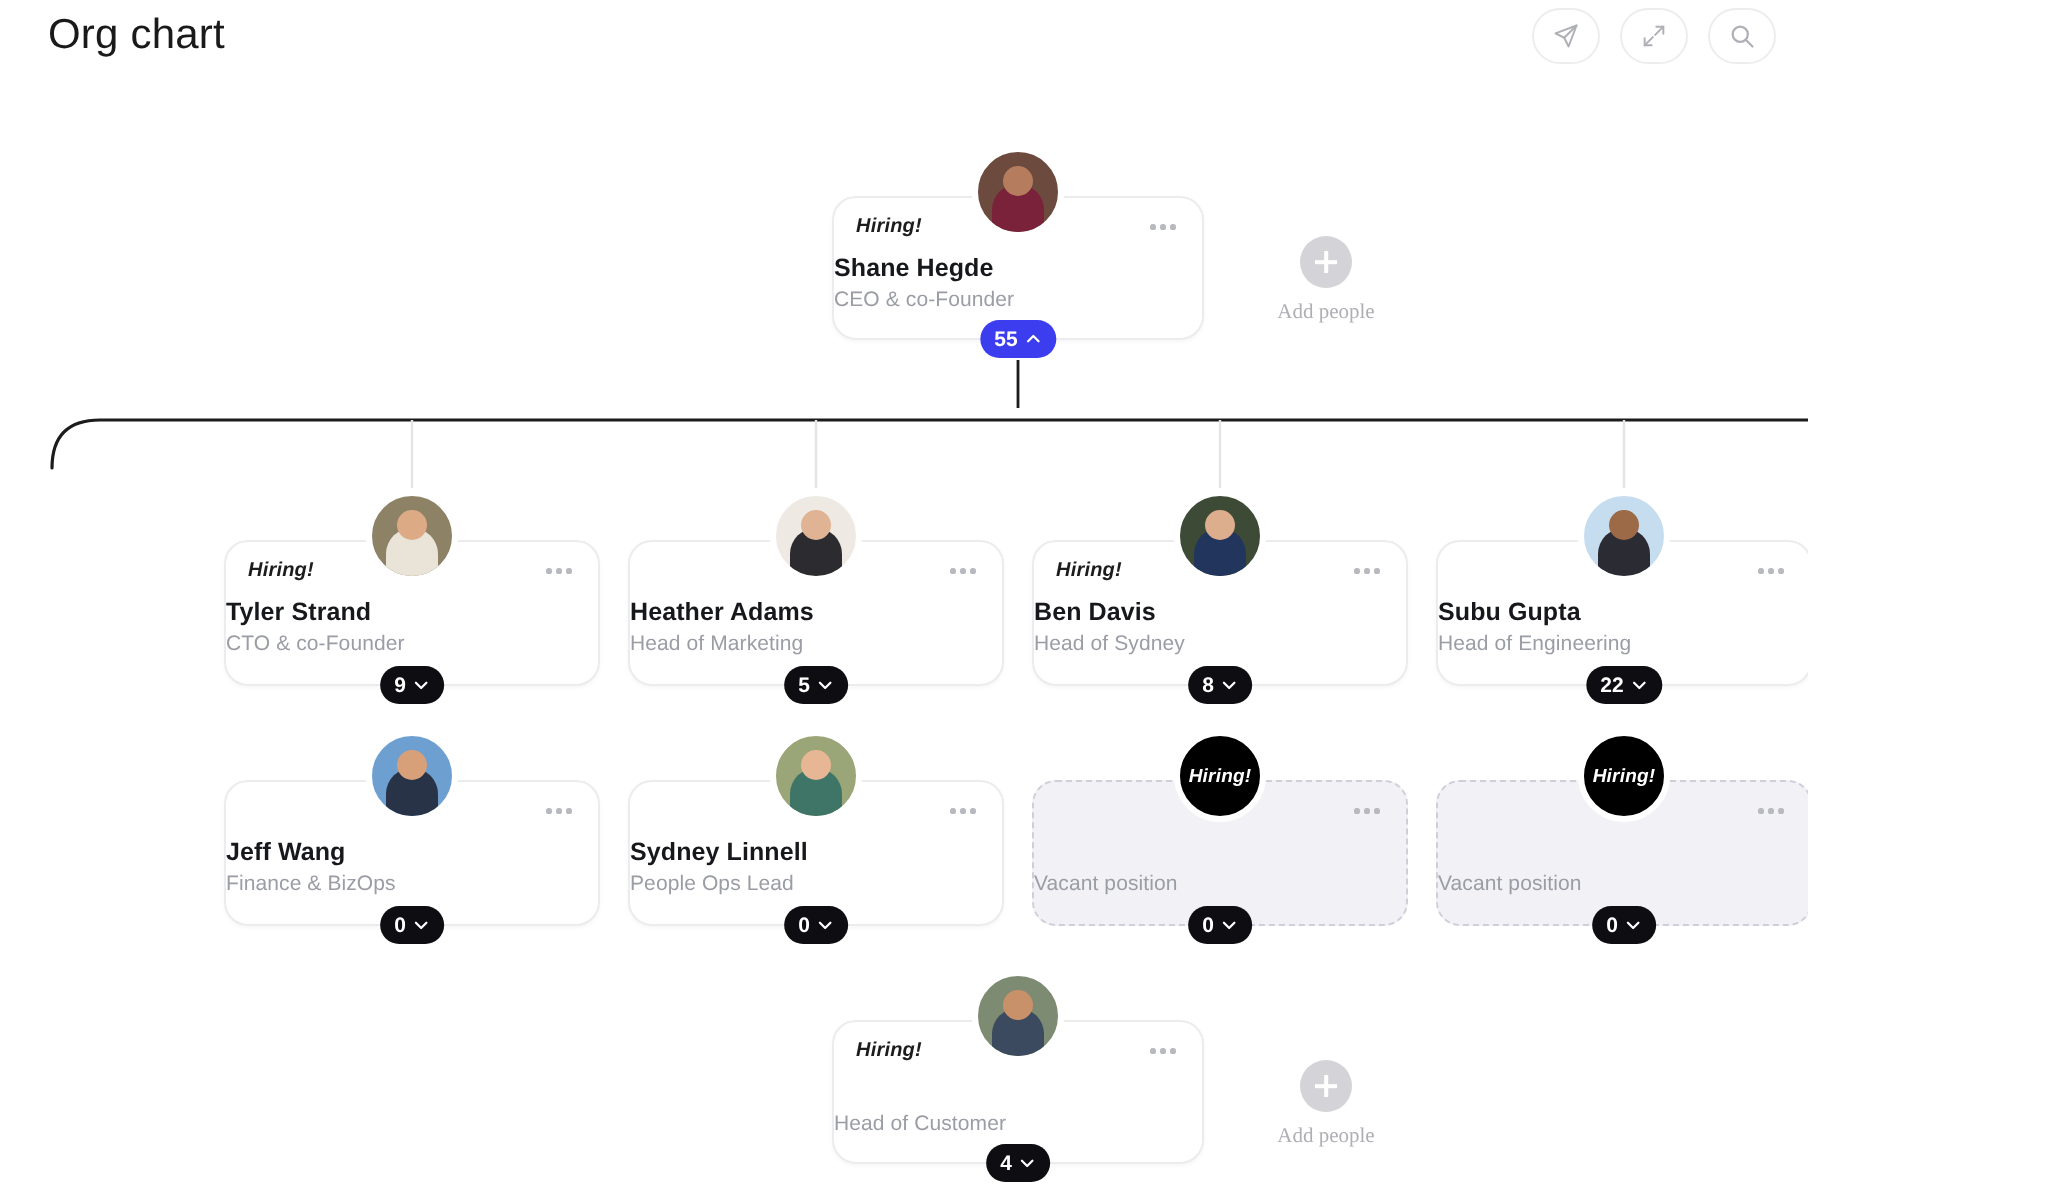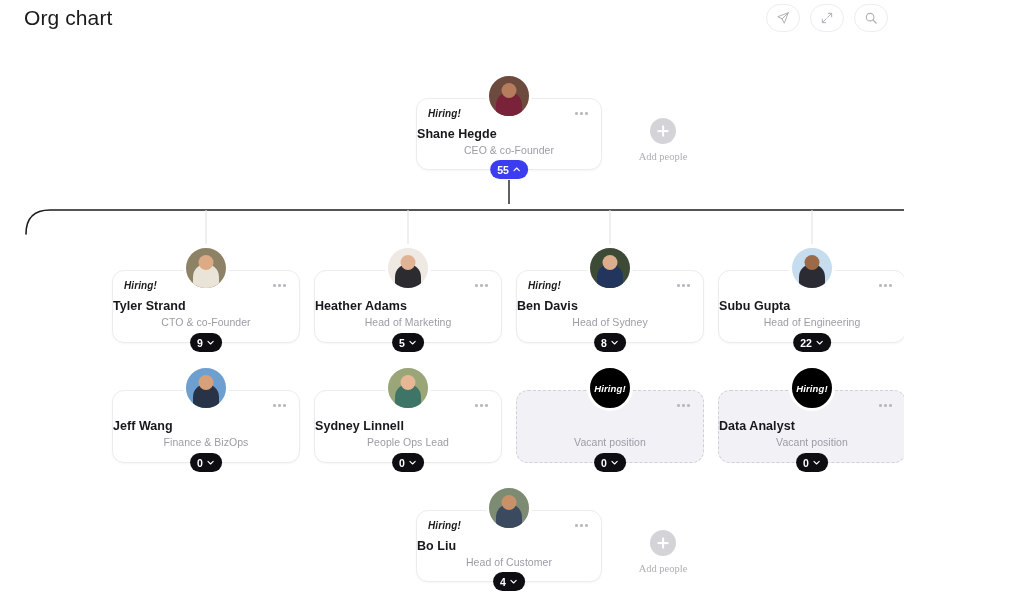--- a/index.html
+++ b/index.html
@@ -160,21 +160,21 @@
     top: 28px;
     font-size: 12.5px;
     font-weight: 700;
     color: #17181c;
     letter-spacing: .05px;
   }
   .node-role {
     position: absolute;
     left: 0; right: 0;
     top: 45px;
-    text-align: center;
+    text-align: left;
     font-size: 10.5px;
     font-weight: 400;
     color: #9b9da5;
     letter-spacing: .05px;
   }
 
   .count-badge {
     position: absolute;
     left: 50%;
     transform: translateX(-50%);
@@ -495,21 +495,20 @@
     <div class="node vacant" style="left:718px; top:390px; width:188px; height:73px;">
       <div class="card">
         <div class="dots">
             <i></i>
             <i></i>
             <i></i>
           </div>
         <div class="avatar hiring-avatar">
           <span>Hiring!</span>
         </div>
-        <div class="node-name">Data Analyst</div>
         <div class="node-role">Vacant position</div>
         <div class="count-badge">
           <span>0</span>
           <svg width="9" height="9" viewBox="0 0 24 24" fill="none" stroke="#fff" stroke-width="3" stroke-linecap="round" stroke-linejoin="round">
             <path d="M5 9l7 7 7-7"></path>
           </svg>
         </div>
       </div>
     </div>
 
@@ -518,21 +517,20 @@
         <div class="hiring-tag">Hiring!</div>
         <div class="dots">
             <i></i>
             <i></i>
             <i></i>
           </div>
         <div class="avatar" style="background:#7d8b72">
           <div class="face" style="background:#3b4a5e"></div>
           <div class="head" style="background:#c9916a"></div>
         </div>
-        <div class="node-name">Bo Liu</div>
         <div class="node-role">Head of Customer</div>
         <div class="count-badge">
           <span>4</span>
           <svg width="9" height="9" viewBox="0 0 24 24" fill="none" stroke="#fff" stroke-width="3" stroke-linecap="round" stroke-linejoin="round">
             <path d="M5 9l7 7 7-7"></path>
           </svg>
         </div>
       </div>
     </div>
 

